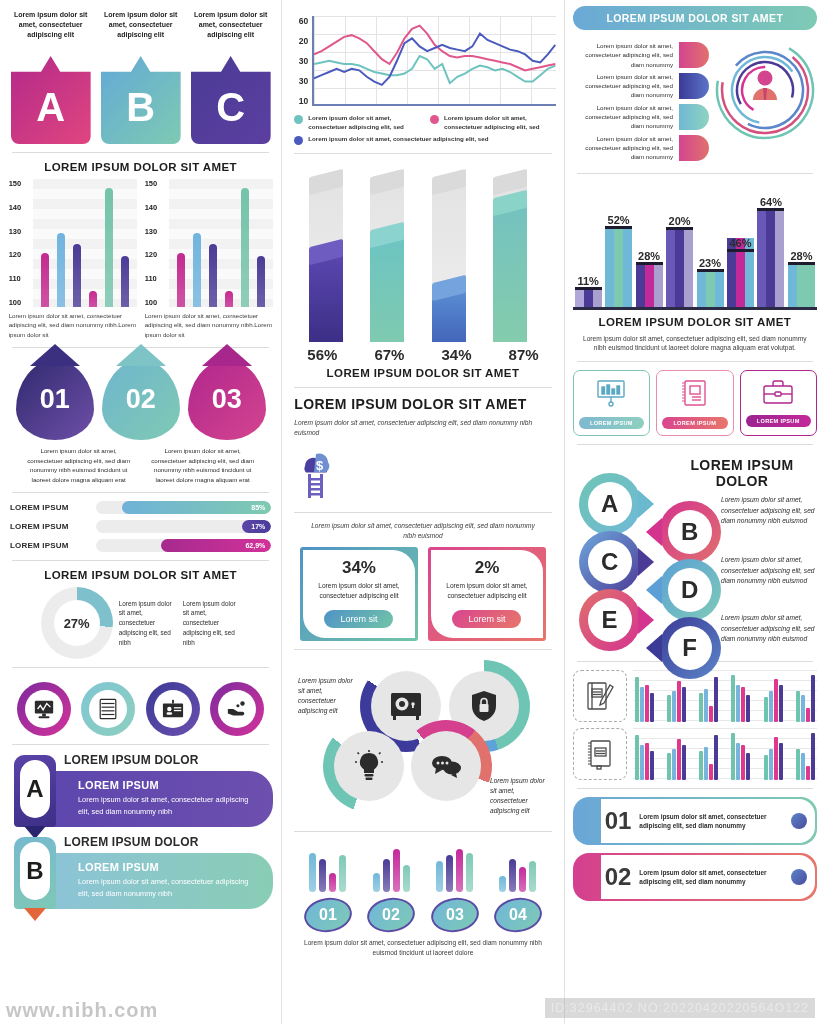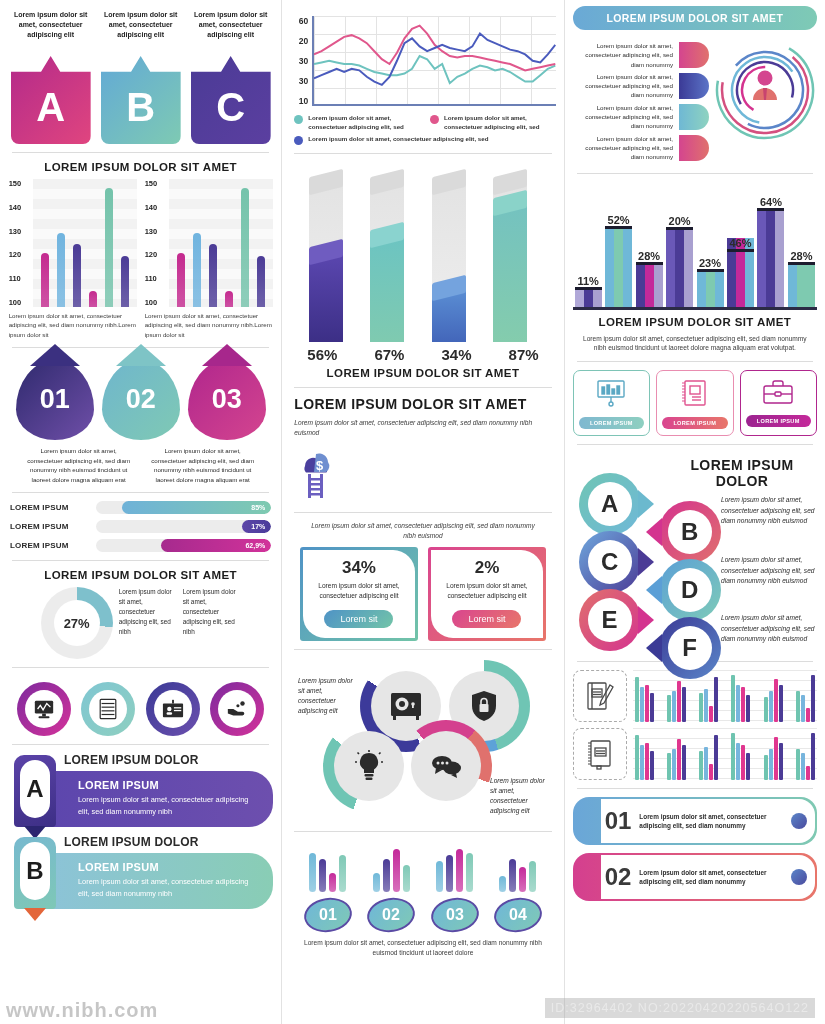--- a/index.html
+++ b/index.html
@@ -73,21 +73,21 @@
 
   
   .prog-row { display:flex; align-items:center; gap:8px; margin:6px 2px; }
   .prog-lbl { width:78px; font-size:8px; font-weight:bold; letter-spacing:.2px; }
   .prog-track { flex:1; height:13px; background:#ececec; border-radius:7px; position:relative; overflow:hidden; }
   .prog-fill { position:absolute; top:0; bottom:0; right:0; border-radius:7px;
                display:flex; align-items:center; justify-content:flex-end; padding-right:6px;
                color:#fff; font-size:7px; font-weight:bold; }
 
   
-  .donut-row { display:flex; gap:6px; justify-content:center; }
+  .donut-row { display:flex; gap:6px; align-items:center; justify-content:center; }
   .donut { width:72px; height:72px; border-radius:50%; position:relative; flex:none; }
   .donut::after { content:""; position:absolute; inset:13px; background:#fff; border-radius:50%; }
   .donut b { position:absolute; inset:0; display:flex; align-items:center; justify-content:center;
              z-index:2; font-size:13px; font-weight:bold; }
   .donut-txt { font-size:6.4px; line-height:1.55; width:58px; }
 
   
   .circ-row { display:flex; justify-content:space-around; padding:6px 4px 0; }
   .circ { width:54px; height:54px; border-radius:50%; display:flex; align-items:center; justify-content:center; }
   .circ-in { width:38px; height:38px; border-radius:50%; background:#fff;

